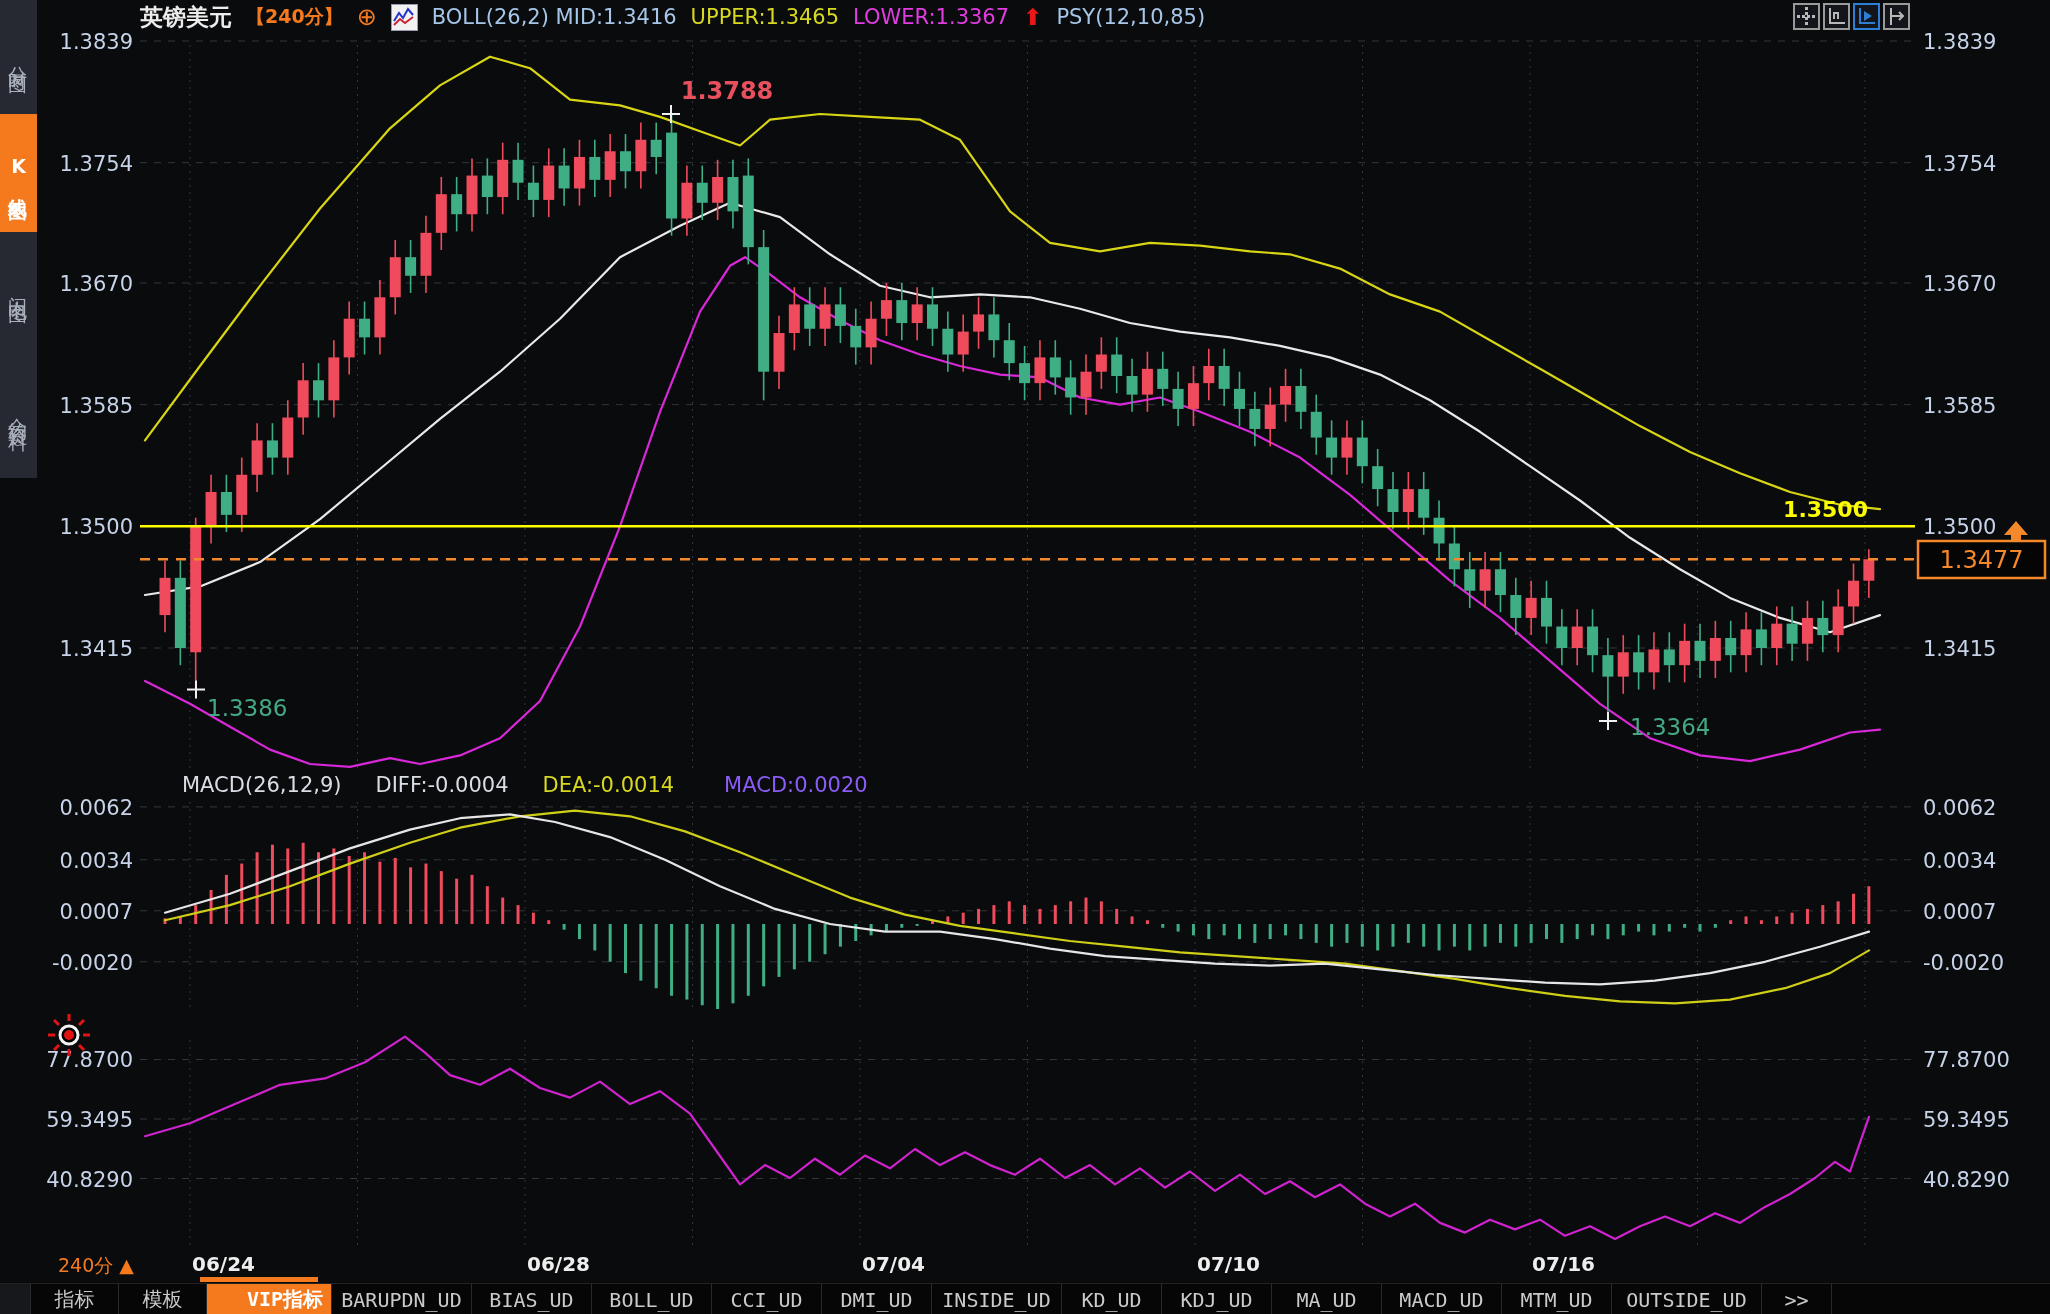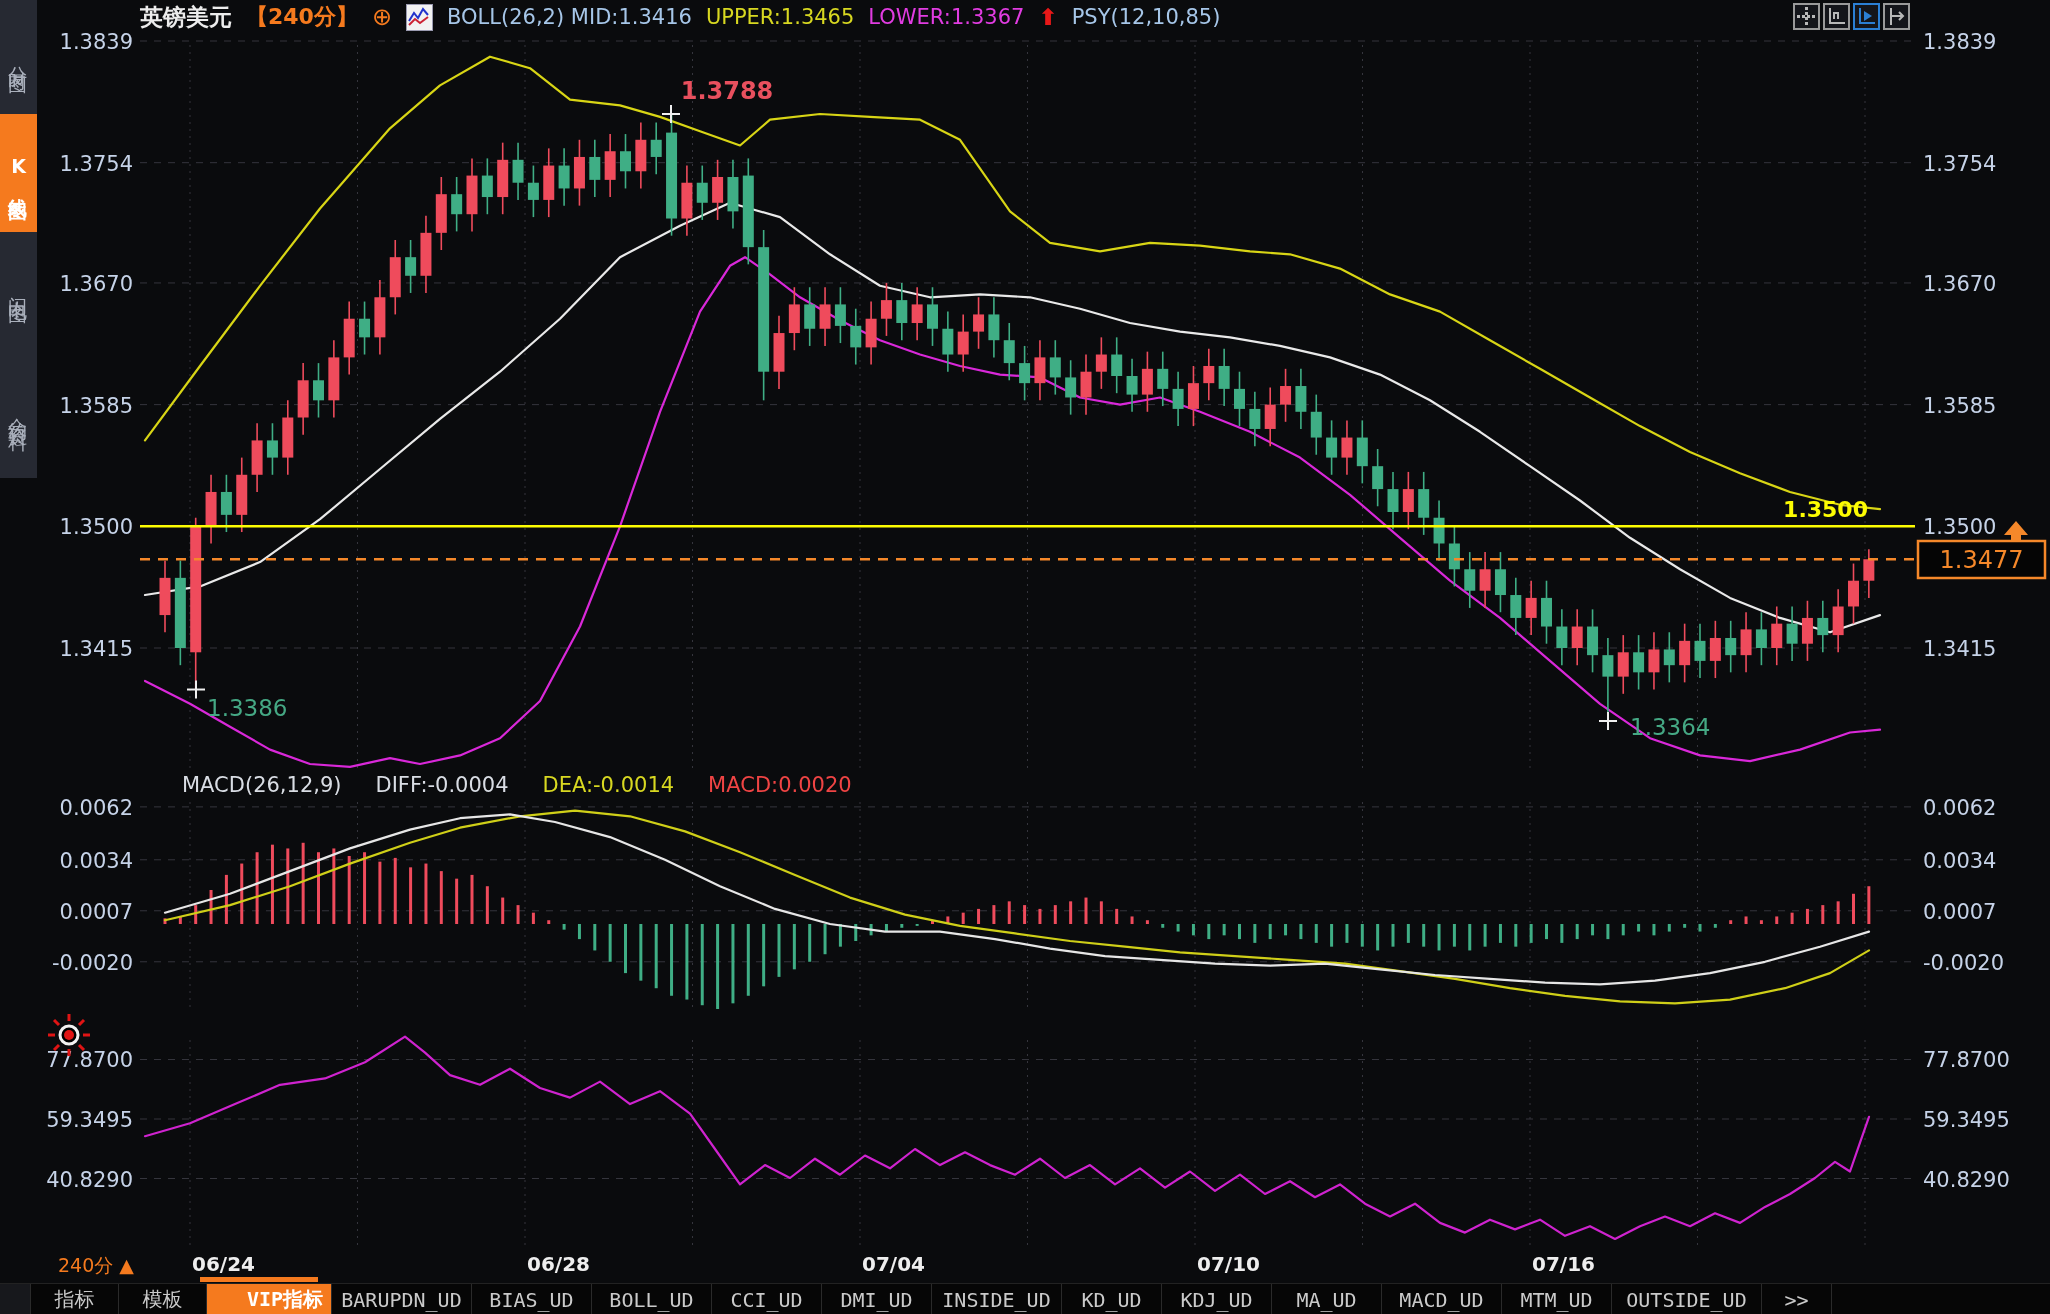--- a/index.html
+++ b/index.html
@@ -9,37 +9,37 @@
   
   #sidebar{position:absolute;left:0;top:0;width:37px;height:478px;background:#262932;}
   .v-item{writing-mode:vertical-rl;text-orientation:upright;width:37px;display:flex;
           align-items:center;justify-content:center;color:#aab0bc;font-size:19px;
           letter-spacing:5px;cursor:pointer;box-sizing:border-box;}
   .v-item.active{background:#f57a1e;color:#fff;font-weight:bold;}
   
   #header{position:absolute;left:140px;top:2px;height:30px;display:flex;align-items:center;
           gap:14px;font-size:21px;white-space:nowrap;}
   .sym{color:#ececec;font-weight:bold;font-size:23px;}
-  .period{color:#f57a1e;font-weight:bold;font-size:22px;}
+  .period{color:#f57a1e;font-weight:bold;font-size:19px;}
   .oicon{color:#f57a1e;font-size:24px;line-height:1;}
   .hdr-blue{color:#a6c6e8;}
   .hdr-yel{color:#d8d821;}
   .hdr-mag{color:#e13ce1;}
   .hdr-arrow{color:#e81818;font-size:23px;font-weight:bold;}
   .kicon{width:25px;height:25px;background:#f2f2f2;border:1px solid #9a9ab0;display:inline-block;}
   
   #topbtns{position:absolute;right:140px;top:3px;display:flex;gap:3px;}
   .tbtn{width:27px;height:27px;border:2px solid #9a9a9a;background:#14151a;display:flex;
         align-items:center;justify-content:center;cursor:pointer;box-sizing:border-box;}
   .tbtn.blue{border-color:#2b7fd4;}
   
   .indrow{position:absolute;left:182px;display:flex;gap:34px;font-size:21px;white-space:nowrap;}
   .ind-w{color:#d9dde4;}
   .ind-y{color:#d8d821;}
-  .ind-m{color:#ef4444;}
+  .ind-m{color:#8b5cf6;margin-left:16px;}
   
   #periodsel{position:absolute;left:58px;top:1253px;color:#f57a1e;font-size:19px;
              font-weight:normal;cursor:pointer;}
   #wm{position:absolute;left:1893px;top:1280px;color:#e8e8e8;font-size:23px;font-weight:bold;
       letter-spacing:1px;}
   #scrollthumb{position:absolute;left:200px;top:1277px;width:118px;height:5px;background:#f57a1e;}
   #tabbar{position:absolute;left:0;top:1283px;width:2050px;height:31px;background:#060606;
           display:flex;border-top:1px solid #222;}
   .tab0{width:30px;background:#17181c;border-right:1px solid #2a2a2a;}
   .tab{display:flex;align-items:center;justify-content:center;color:#cacaca;font-size:20px;

